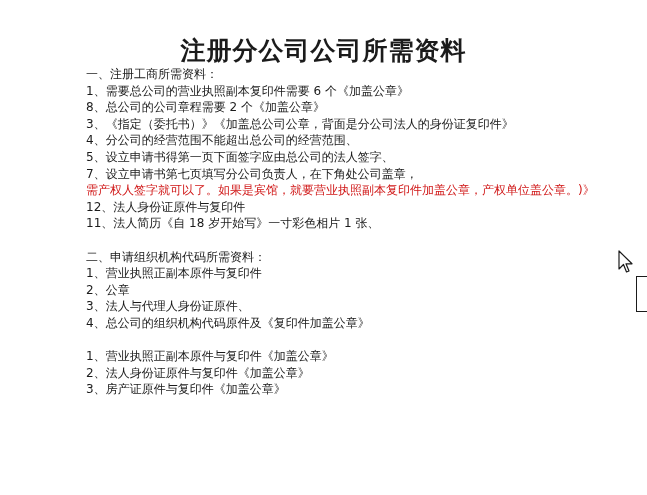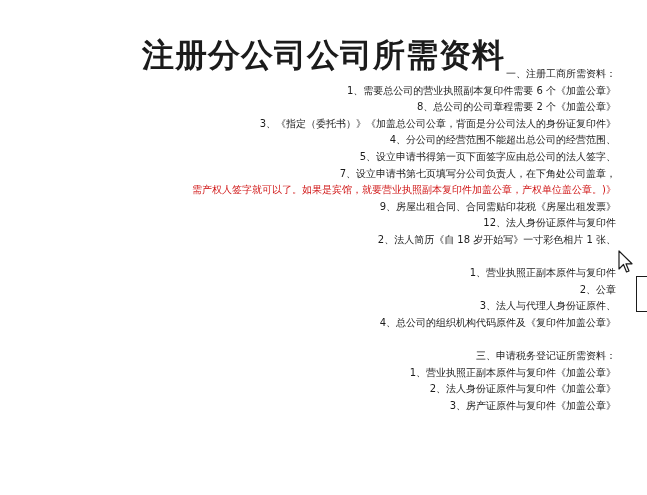--- a/index.html
+++ b/index.html
@@ -19,35 +19,34 @@
     width: 647px;
     height: 495px;
     box-sizing: border-box;
   }
   #doc-title {
     position: absolute;
     top: 34px;
     left: 0;
     width: 647px;
     text-align: center;
-    font-size: 32px;
+    font-size: 25px;
     font-weight: bold;
     color: #1b1b1b;
     letter-spacing: 1px;
     font-family: "DejaVu Sans", "Liberation Sans", sans-serif;
   }
   #body-text {
     position: absolute;
     top: 66px;
     left: 86px;
     width: 530px;
-    font-size: 10px;
+    font-size: 12px;
     line-height: 16.6px;
     color: #1b1b1b;
-    text-align: right;
   }
   .line {
     white-space: nowrap;
     min-height: 16.6px;
   }
   .blank {
     height: 16.6px;
   }
   .red {
     color: #d01616;
@@ -110,34 +109,33 @@
     <div class="line">1、需要总公司的营业执照副本复印件需要 6 个《加盖公章》</div>
     <div class="line">8、总公司的公司章程需要 2 个《加盖公章》</div>
     <div class="line">3、《指定（委托书）》《加盖总公司公章，背面是分公司法人的身份证复印件》</div>
     <div class="line">4、分公司的经营范围不能超出总公司的经营范围、</div>
     <div class="line">5、设立申请书得第一页下面签字应由总公司的法人签字、</div>
     <div class="line">7、设立申请书第七页填写分公司负责人，在下角处公司盖章，</div>
 
 
     <div class="line red">需产权人签字就可以了。如果是宾馆，就要营业执照副本复印件加盖公章，产权单位盖公章。)》</div>
 
-    <div class="line">9、房屋出租合同、合同需贴印花税《房屋出租发票》</div>
     <div class="line">12、法人身份证原件与复印件</div>
-    <div class="line">2、法人简历《自 18 岁开始写》一寸彩色相片 1 张、</div>
+    <div class="line">11、法人简历《自 18 岁开始写》一寸彩色相片 1 张、</div>
 
     <div class="line blank"></div>
 
+    <div class="line sec-head">二、申请组织机构代码所需资料：</div>
     <div class="line">1、营业执照正副本原件与复印件</div>
     <div class="line">2、公章</div>
     <div class="line">3、法人与代理人身份证原件、</div>
     <div class="line">4、总公司的组织机构代码原件及《复印件加盖公章》</div>
 
     <div class="line blank"></div>
 
-    <div class="line sec-head">三、申请税务登记证所需资料：</div>
     <div class="line">1、营业执照正副本原件与复印件《加盖公章》</div>
     <div class="line">2、法人身份证原件与复印件《加盖公章》</div>
     <div class="line">3、房产证原件与复印件《加盖公章》</div>
 
   </div>
 
   <div id="cursor-arrow">
     <svg width="18" height="26" viewBox="0 0 18 26" xmlns="http://www.w3.org/2000/svg">
       <path d="M1 1 L1 19 L5.5 14.5 L8.5 22 L11 21 L8 13.8 L14 13.8 Z" fill="#ffffff" stroke="#1b1b1b" stroke-width="1.2" stroke-linejoin="round"></path>
     </svg>

